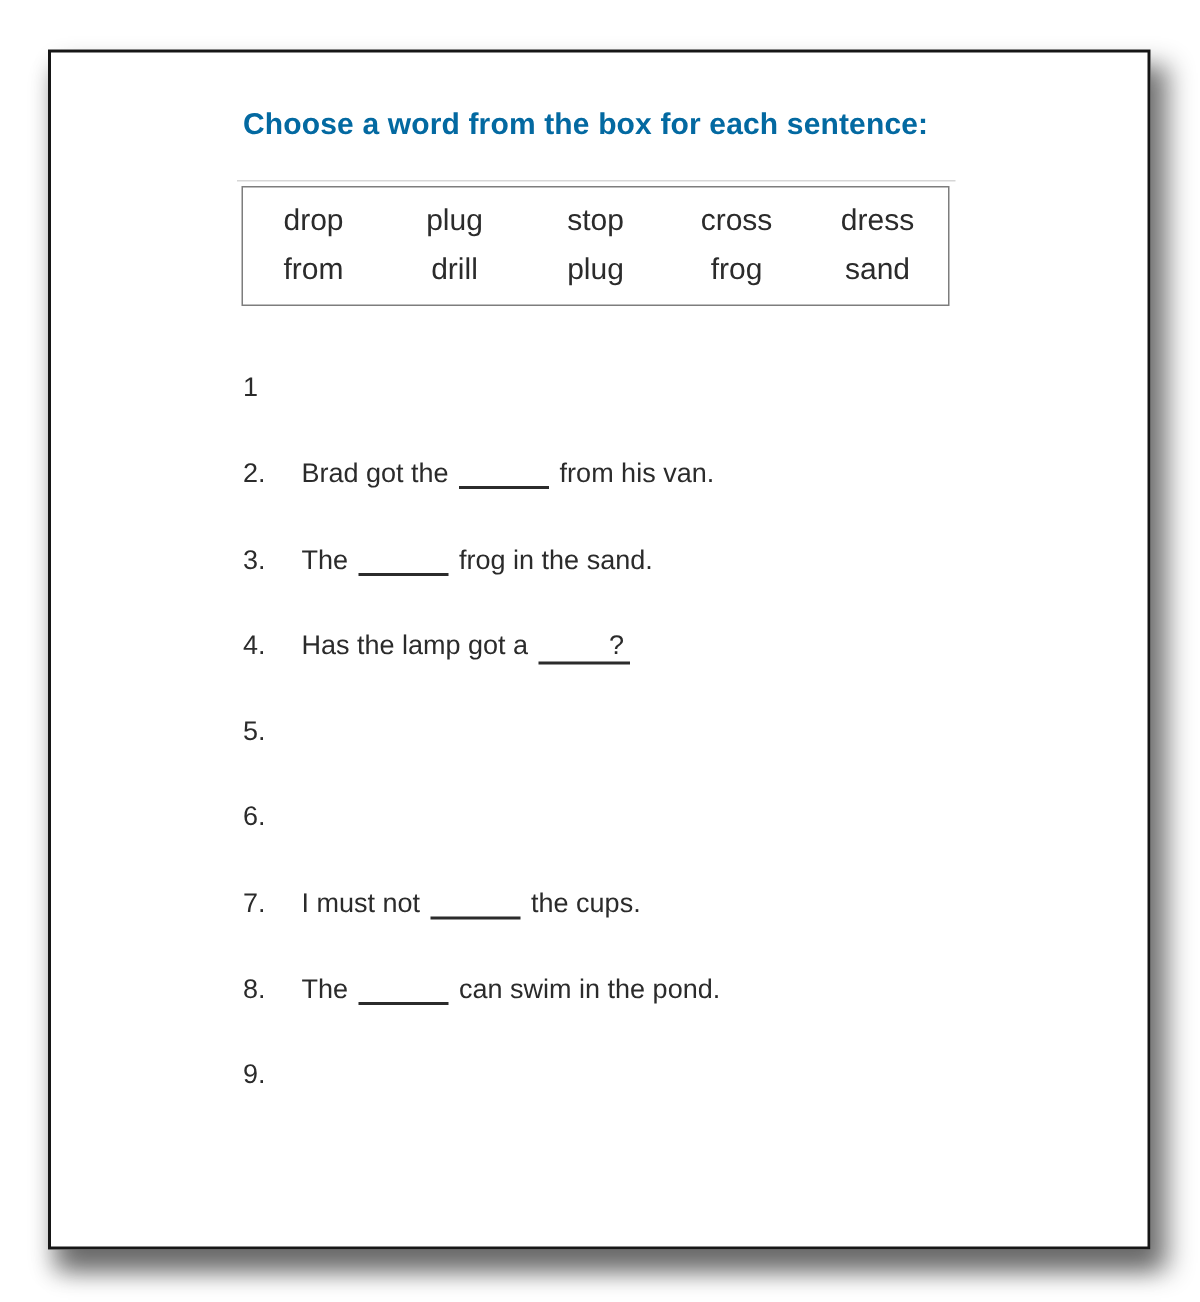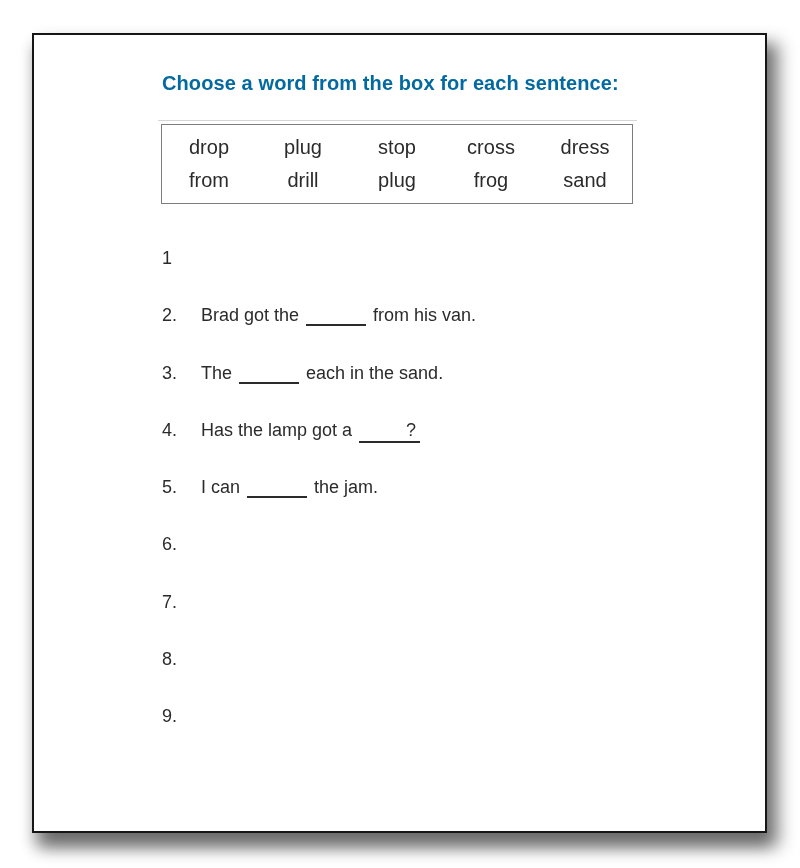--- a/index.html
+++ b/index.html
@@ -112,37 +112,38 @@
   <ol class="sentences">
     <li class="sentence-row">
         <span class="num">1</span>
       </li>
     <li class="sentence-row">
         <span class="num">2.</span>
         <span class="text"><span>Brad got the </span><span class="blank"></span><span> from his van.</span></span>
       </li>
     <li class="sentence-row">
         <span class="num">3.</span>
-        <span class="text"><span>The </span><span class="blank"></span><span> each in the sand.</span></span>
+        <span class="text"><span>The </span><span class="blank"></span><span> frog in the sand.</span></span>
       </li>
     <li class="sentence-row">
         <span class="num">4.</span>
         <span class="text"><span>Has the lamp got a </span><span class="blank">?</span><span></span></span>
       </li>
     <li class="sentence-row">
         <span class="num">5.</span>
-        <span class="text"><span>I can </span><span class="blank"></span><span> the jam.</span></span>
       </li>
     <li class="sentence-row">
         <span class="num">6.</span>
       </li>
     <li class="sentence-row">
         <span class="num">7.</span>
+        <span class="text"><span>I must not </span><span class="blank"></span><span> the cups.</span></span>
       </li>
     <li class="sentence-row">
         <span class="num">8.</span>
+        <span class="text"><span>The </span><span class="blank"></span><span> can swim in the pond.</span></span>
       </li>
     <li class="sentence-row">
         <span class="num">9.</span>
       </li>
   </ol>
 
 </div>
 
 </body></html>

